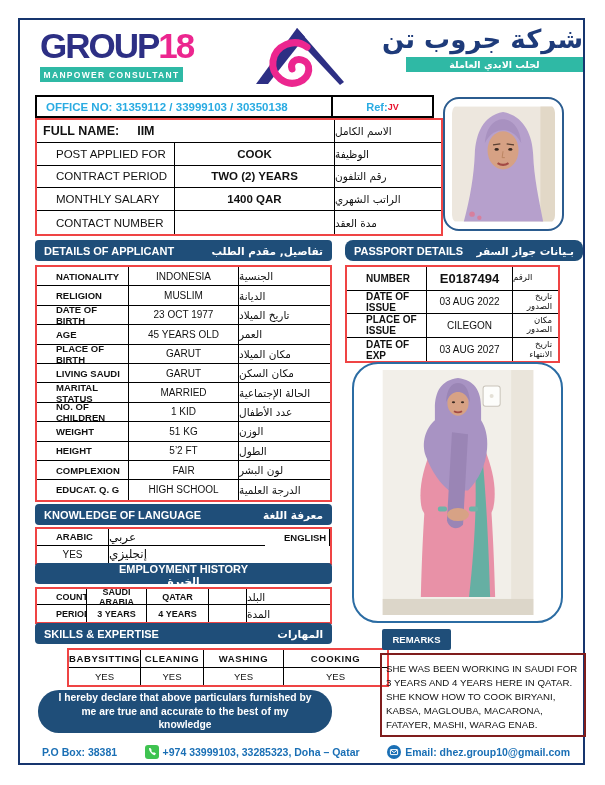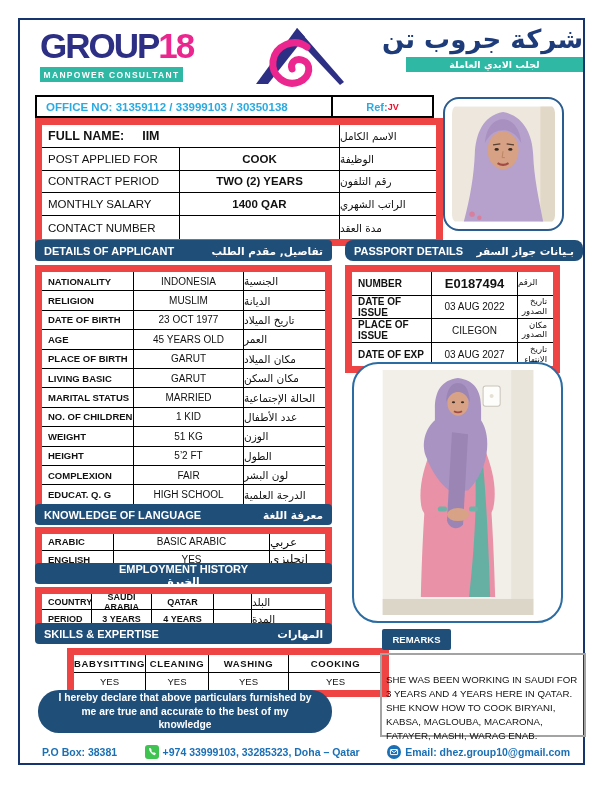--- a/index.html
+++ b/index.html
@@ -51,28 +51,28 @@
 
   
   .portrait-frame {
     left:443px; top:97px; width:121px; height:134px;
     border:2px solid #2B5C8F; border-radius:16px; padding:4px;
     display:flex; align-items:center; justify-content:center; background:#fff;
   }
   .portrait-frame svg { width:103px; height:122px; border-radius:10px; }
 
   
-  .tbl { display:grid; border:7px solid #ef4444; background:#fff; }
+  .tbl { display:grid; border:2px solid #ef4444; background:#fff; }
   .tbl > div {
     border-right:1px solid #000; border-bottom:1px solid #000;
     display:flex; align-items:center; overflow:hidden;
   }
   .tbl > div.lc { border-right:none; }
   .tbl > div.lr { border-bottom:none; }
-  .c-lbl { padding-left:6px; font-weight:bold; font-size:9.5px; }
+  .c-lbl { padding-left:19px; font-weight:bold; font-size:9.5px; }
   .c-val { justify-content:center; font-size:10px; text-align:center; }
   .c-ar  { justify-content:flex-end; padding-right:6px; font-size:10.5px; }
 
   
   .sum-tbl { left:35px; top:118px; width:408px; grid-template-columns:138px 160px 1fr; grid-auto-rows:22.8px; }
   .sum-tbl .c-lbl { font-weight:normal; font-size:11.5px; }
   .sum-tbl .c-val { font-weight:bold; font-size:11.5px; }
   .name-cell { grid-column:1/3; padding-left:6px; font-size:12.5px; font-weight:bold; }
   .name-cell .nv { margin-left:18px; }
 
@@ -121,22 +121,22 @@
     display:flex; align-items:center; justify-content:center;
   }
   .body-frame svg { width:152px; height:245px; }
 
   .remarks-pill {
     left:382px; top:629px; width:69px; height:21px; background:#1F4E79;
     border-radius:2px; color:#fff; font-size:9.5px; font-weight:bold;
     display:flex; align-items:center; justify-content:center;
   }
   .remarks-box {
-    left:380px; top:653px; width:206px; height:84px; border:2px solid #a3a3a3;
-    font-size:9.7px; line-height:1.43; padding:18px 4px; color:#111;
+    left:380px; top:653px; width:206px; height:84px; border:2px solid #7f1d1d;
+    font-size:9.7px; line-height:1.43; padding:7px 4px; color:#111;
   }
 
   
   .footer {
     left:42px; top:741px; width:528px; height:22px;
     display:flex; align-items:center; justify-content:space-between;
     color:#1A6FB5; font-weight:bold; font-size:10.5px;
   }
   .f-item { display:flex; align-items:center; gap:4px; }
   .f-icon { width:14px; height:14px; flex:0 0 auto; }
@@ -224,21 +224,21 @@
   <div class="c-ar ar lc">الديانة</div>
   <div class="c-lbl">DATE OF BIRTH</div>
   <div class="c-val">23 OCT 1977</div>
   <div class="c-ar ar lc">تاريخ الميلاد</div>
   <div class="c-lbl">AGE</div>
   <div class="c-val">45 YEARS OLD</div>
   <div class="c-ar ar lc">العمر</div>
   <div class="c-lbl">PLACE OF BIRTH</div>
   <div class="c-val">GARUT</div>
   <div class="c-ar ar lc">مكان الميلاد</div>
-  <div class="c-lbl">LIVING BASIC</div>
+  <div class="c-lbl">LIVING SAUDI</div>
   <div class="c-val">GARUT</div>
   <div class="c-ar ar lc">مكان السكن</div>
   <div class="c-lbl">MARITAL STATUS</div>
   <div class="c-val">MARRIED</div>
   <div class="c-ar ar lc">الحالة الإجتماعية</div>
   <div class="c-lbl">NO. OF CHILDREN</div>
   <div class="c-val">1 KID</div>
   <div class="c-ar ar lc">عدد الأطفال</div>
   <div class="c-lbl">WEIGHT</div>
   <div class="c-val">51 KG</div>
@@ -272,21 +272,20 @@
   <div class="c-val lr">03 AUG 2027</div>
   <div class="c-ar ar lc lr">تاريخ الانتهاء</div>
 </div>
 
 <div class="abs bar lang-bar">
   <span>KNOWLEDGE OF LANGUAGE</span>
   <span class="ar">معرفة اللغة</span>
 </div>
 <div class="abs tbl lang-tbl">
   <div class="c-lbl">ARABIC</div>
-  <div class="c-val">BASIC ARABIC</div>
   <div class="c-ar ar lc">عربي</div>
   <div class="c-lbl lr">ENGLISH</div>
   <div class="c-val lr">YES</div>
   <div class="c-ar ar lc lr">إنجليزي</div>
 </div>
 
 <div class="abs bar emp-bar">
   <span>EMPLOYMENT HISTORY</span>
   <span class="ar">الخبرة</span>
 </div>

